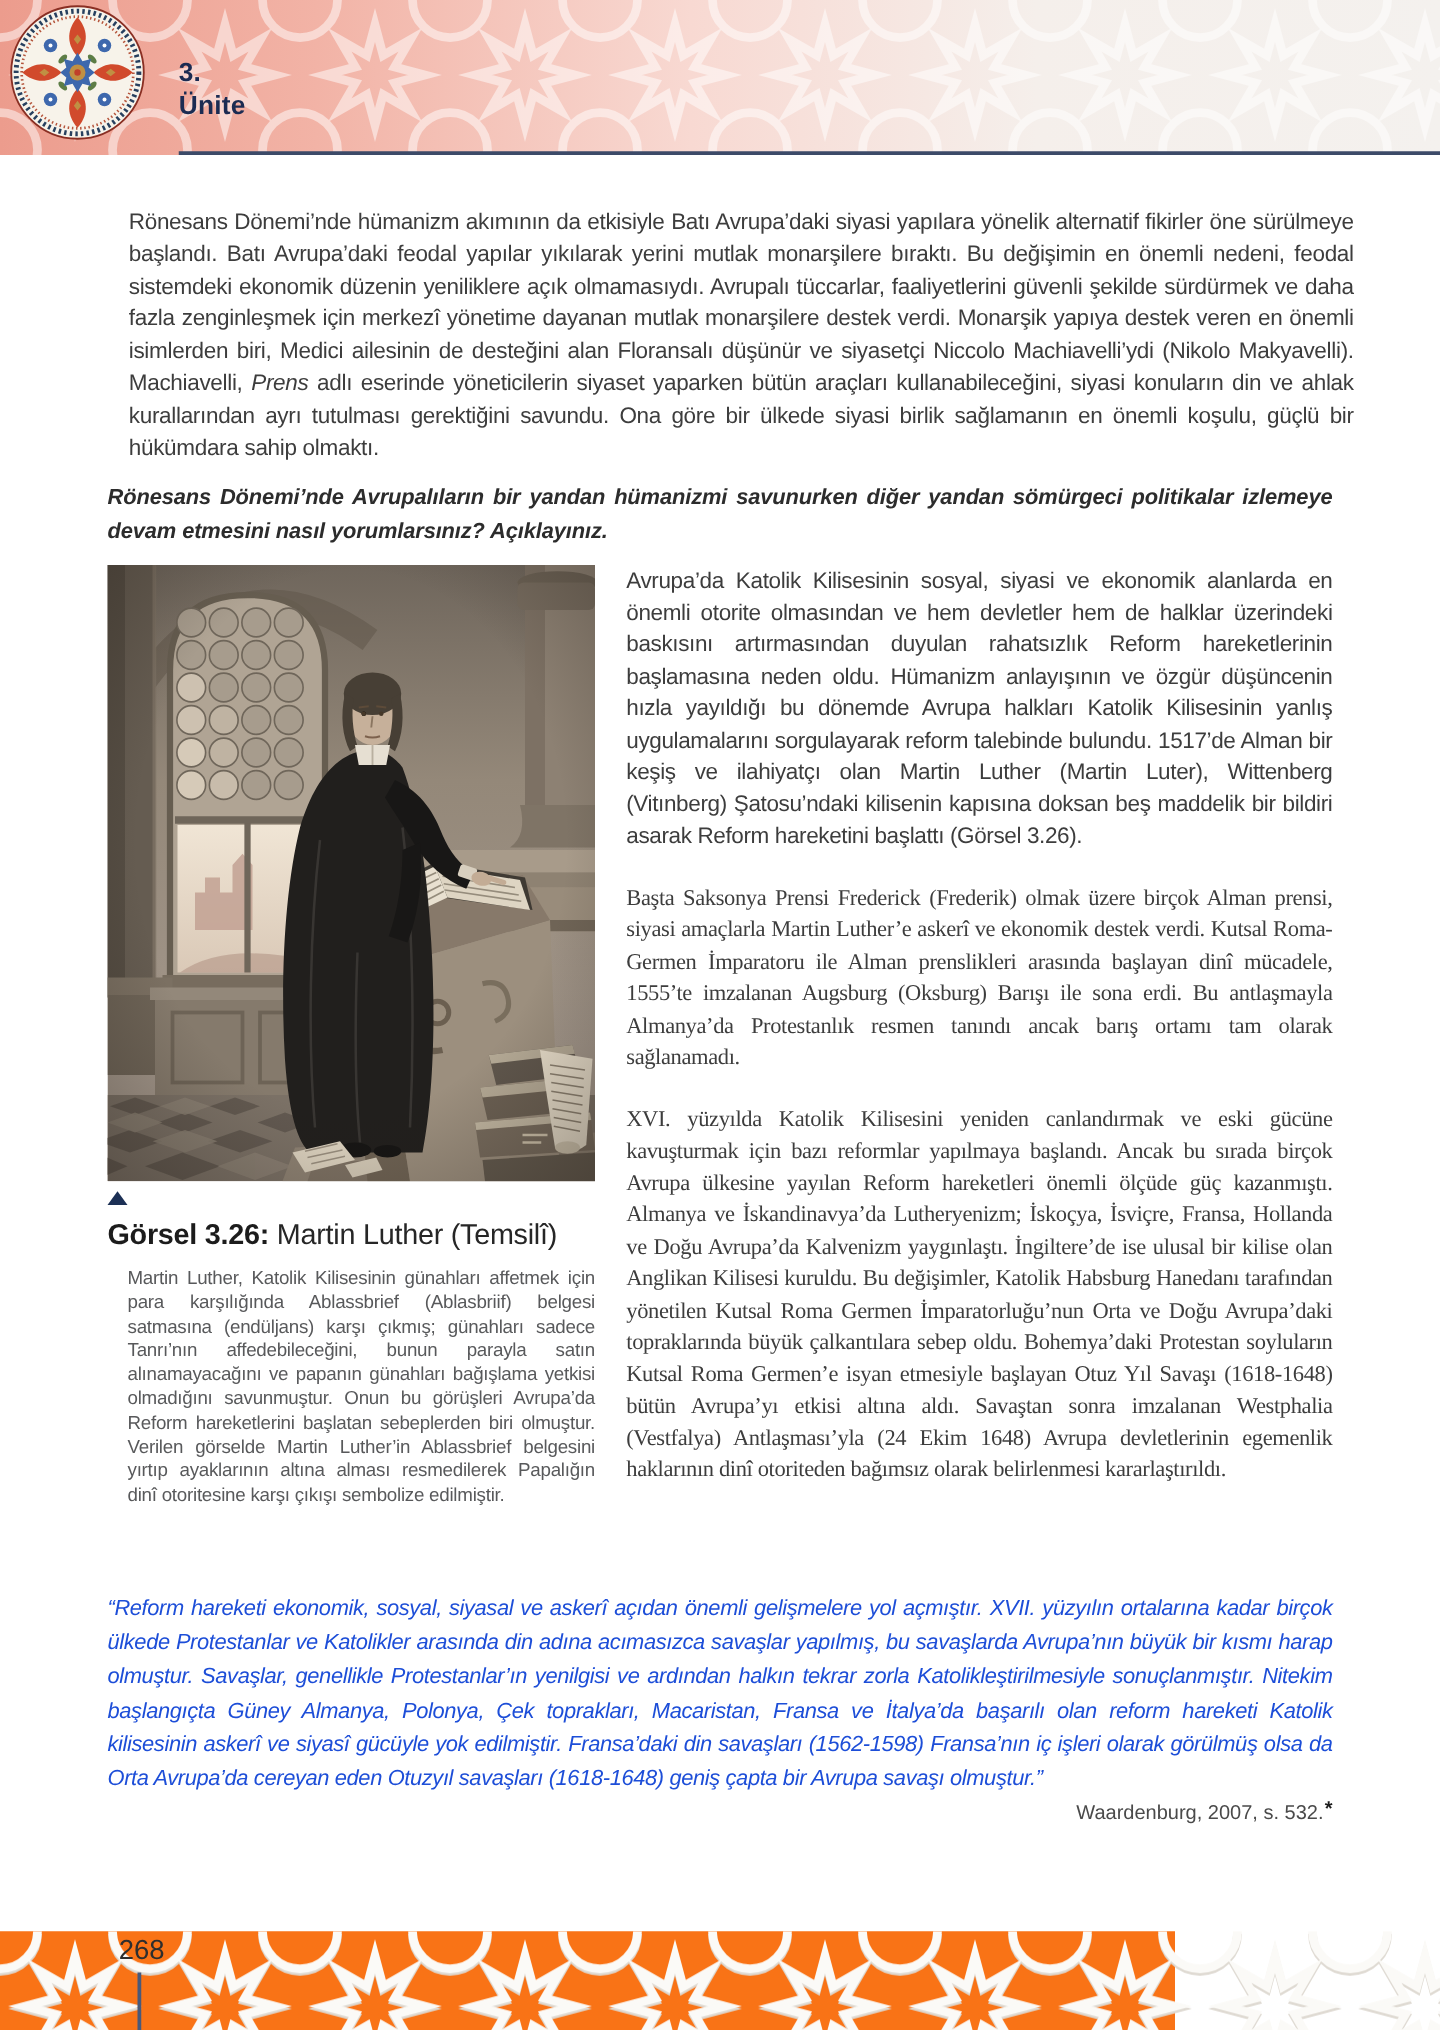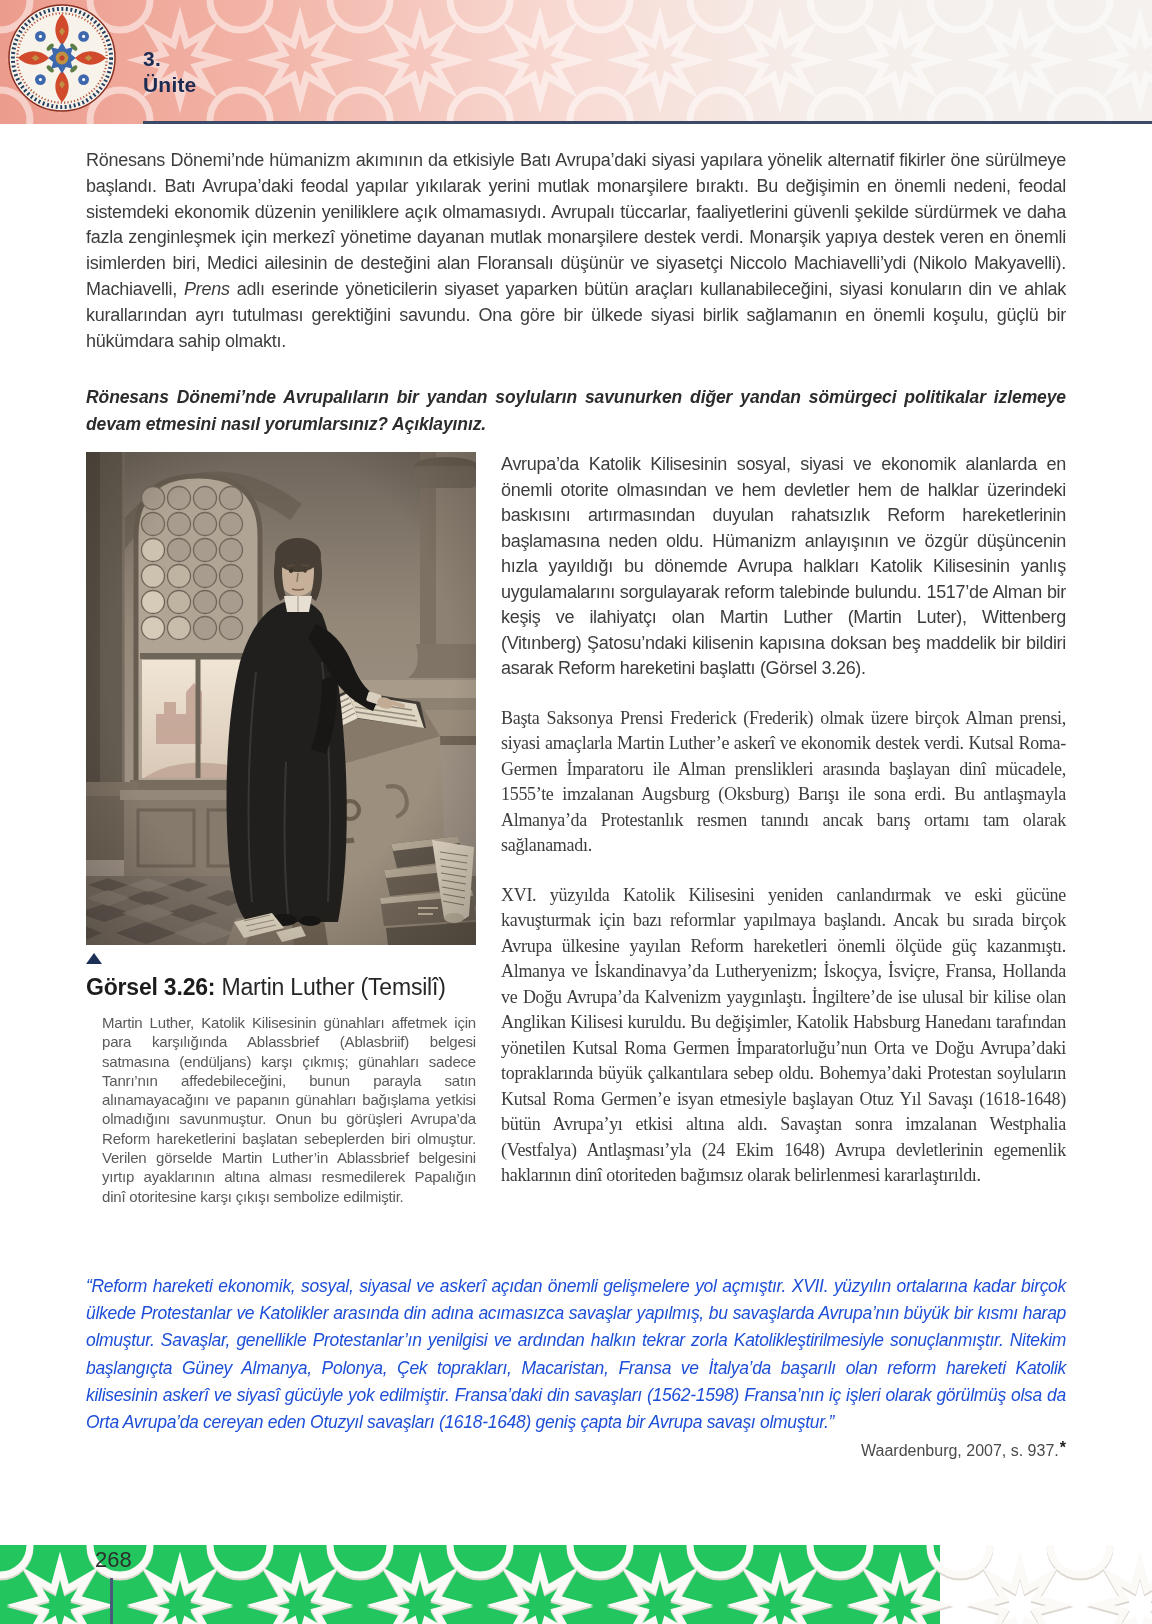--- a/index.html
+++ b/index.html
@@ -9,21 +9,21 @@
   
   .header{position:absolute;top:0;left:0;width:1152px;height:124px;
           background:linear-gradient(90deg,#ec9c8d 0%,#f2b3a6 22%,#f8d9d2 48%,#f5efeb 72%,#f4f1ee 100%);}
   .header svg.pat{position:absolute;top:0;left:0;}
   .header-rule{position:absolute;left:143px;right:0;bottom:0;height:3px;background:#3c4a68;}
   .medallion{position:absolute;left:8px;top:4px;width:108px;height:108px;}
   .unit-block{position:absolute;left:143px;top:46px;color:#1b2b52;font-weight:bold;
               font-size:21px;line-height:26px;letter-spacing:.2px;}
 
   
-  .intro{position:absolute;top:148px;left:86px;width:980px;margin:0;
+  .intro{position:absolute;top:148px;left:86px;width:980px;margin:17px;
          font-size:18px;line-height:25.8px;text-align:justify;color:#3d3d3d;letter-spacing:-0.25px;}
   .question{position:absolute;top:384px;left:86px;width:980px;margin:0;
             font-size:17.5px;line-height:27px;font-weight:bold;font-style:italic;
             color:#2c2c2c;text-align:justify;letter-spacing:-0.1px;}
 
   .columns{position:absolute;top:452px;left:86px;width:980px;display:flex;gap:25px;align-items:flex-start;}
   .figure-col{flex:0 0 390px;width:390px;margin:0;}
   .figure-image{display:block;width:390px;height:493px;}
   .figure-marker{width:0;height:0;margin-top:8px;
                  border-left:8px solid transparent;border-right:8px solid transparent;
@@ -38,21 +38,21 @@
 
   
   .source{position:absolute;top:1260px;left:86px;width:980px;}
   .source-heading{margin:0;font-size:19px;font-weight:bold;font-style:italic;color:#16335e;letter-spacing:.1px;}
   .source-quote{margin:13px 0 0 0;font-size:17.5px;line-height:27.2px;font-style:italic;
                 color:#1d4ed8;text-align:justify;letter-spacing:-0.3px;}
   .source-attrib{margin:6px 0 0 0;text-align:right;font-size:16px;color:#4a4a4a;}
   .source-attrib .mark{font-weight:bold;position:relative;top:-3px;margin-left:1px;color:#1c1c1c;}
 
   
-  .footer{position:absolute;bottom:0;left:0;width:940px;height:79px;background:#22c55e;}
+  .footer{position:absolute;bottom:0;left:0;width:940px;height:79px;background:#f97316;}
   .footer svg.pat{position:absolute;top:0;left:0;}
   .page-number{position:absolute;left:95px;top:2px;font-size:22px;color:#2e2e2e;letter-spacing:0;}
   .page-number-line{position:absolute;left:110px;top:33px;width:2.5px;height:46px;background:#48597a;}
 </style>
 </head>
 <body>
 
 <div class="page">
 
   <header class="header">
@@ -110,21 +110,21 @@
 
     <div class="unit-block">
       <div>3.</div>
       <div>Ünite</div>
     </div>
     <div class="header-rule"></div>
   </header>
 
   <p class="intro"><span>Rönesans Dönemi’nde hümanizm akımının da etkisiyle Batı Avrupa’daki siyasi yapılara yönelik alternatif fikirler öne sürülmeye başlandı. Batı Avrupa’daki feodal yapılar yıkılarak yerini mutlak monarşilere bıraktı. Bu değişimin en önemli nedeni, feodal sistemdeki ekonomik düzenin yeniliklere açık olmamasıydı. Avrupalı tüccarlar, faaliyetlerini güvenli şekilde sürdürmek ve daha fazla zenginleşmek için merkezî yönetime dayanan mutlak monarşilere destek verdi. Monarşik yapıya destek veren en önemli isimlerden biri, Medici ailesinin de desteğini alan Floransalı düşünür ve siyasetçi Niccolo Machiavelli’ydi (Nikolo Makyavelli). Machiavelli, </span><i>Prens</i><span> adlı eserinde yöneticilerin siyaset yaparken bütün araçları kullanabileceğini, siyasi konuların din ve ahlak kurallarından ayrı tutulması gerektiğini savundu. Ona göre bir ülkede siyasi birlik sağlamanın en önemli koşulu, güçlü bir hükümdara sahip olmaktı.</span></p>
 
-  <p class="question">Rönesans Dönemi’nde Avrupalıların bir yandan soyluların savunurken diğer yandan sömürgeci politikalar izlemeye devam etmesini nasıl yorumlarsınız? Açıklayınız.</p>
+  <p class="question">Rönesans Dönemi’nde Avrupalıların bir yandan hümanizmi savunurken diğer yandan sömürgeci politikalar izlemeye devam etmesini nasıl yorumlarsınız? Açıklayınız.</p>
 
   <div class="columns">
 
     <figure class="figure-col">
       <svg class="figure-image" viewBox="0 0 390 493" aria-hidden="true">
         <defs>
           <linearGradient id="figbg" x1="0" y1="0" x2="0" y2="1">
             <stop offset="0" stop-color="#6f665c"></stop>
             <stop offset="0.35" stop-color="#948879"></stop>
             <stop offset="0.78" stop-color="#a2968a"></stop>
@@ -308,21 +308,21 @@
 
     <div class="text-col">
       <p>Avrupa’da Katolik Kilisesinin sosyal, siyasi ve ekonomik alanlarda en önemli otorite olmasından ve hem devletler hem de halklar üzerindeki baskısını artırmasından duyulan rahatsızlık Reform hareketlerinin başlamasına neden oldu. Hümanizm anlayışının ve özgür düşüncenin hızla yayıldığı bu dönemde Avrupa halkları Katolik Kilisesinin yanlış uygulamalarını sorgulayarak reform talebinde bulundu. 1517’de Alman bir keşiş ve ilahiyatçı olan Martin Luther (Martin Luter), Wittenberg (Vitınberg) Şatosu’ndaki kilisenin kapısına doksan beş maddelik bir bildiri asarak Reform hareketini başlattı (Görsel 3.26).</p>
       <p>Başta Saksonya Prensi Frederick (Frederik) olmak üzere birçok Alman prensi, siyasi amaçlarla Martin Luther’e askerî ve ekonomik destek verdi. Kutsal Roma-Germen İmparatoru ile Alman prenslikleri arasında başlayan dinî mücadele, 1555’te imzalanan Augsburg (Oksburg) Barışı ile sona erdi. Bu antlaşmayla Almanya’da Protestanlık resmen tanındı ancak barış ortamı tam olarak sağlanamadı.</p>
       <p>XVI. yüzyılda Katolik Kilisesini yeniden canlandırmak ve eski gücüne kavuşturmak için bazı reformlar yapılmaya başlandı. Ancak bu sırada birçok Avrupa ülkesine yayılan Reform hareketleri önemli ölçüde güç kazanmıştı. Almanya ve İskandinavya’da Lutheryenizm; İskoçya, İsviçre, Fransa, Hollanda ve Doğu Avrupa’da Kalvenizm yaygınlaştı. İngiltere’de ise ulusal bir kilise olan Anglikan Kilisesi kuruldu. Bu değişimler, Katolik Habsburg Hanedanı tarafından yönetilen Kutsal Roma Germen İmparatorluğu’nun Orta ve Doğu Avrupa’daki topraklarında büyük çalkantılara sebep oldu. Bohemya’daki Protestan soyluların Kutsal Roma Germen’e isyan etmesiyle başlayan Otuz Yıl Savaşı (1618-1648) bütün Avrupa’yı etkisi altına aldı. Savaştan sonra imzalanan Westphalia (Vestfalya) Antlaşması’yla (24 Ekim 1648) Avrupa devletlerinin egemenlik haklarının dinî otoriteden bağımsız olarak belirlenmesi kararlaştırıldı.</p>
     </div>
   </div>
 
   <section class="source">
     <p class="source-quote">“Reform hareketi ekonomik, sosyal, siyasal ve askerî açıdan önemli gelişmelere yol açmıştır. XVII. yüzyılın ortalarına kadar birçok ülkede Protestanlar ve Katolikler arasında din adına acımasızca savaşlar yapılmış, bu savaşlarda Avrupa’nın büyük bir kısmı harap olmuştur. Savaşlar, genellikle Protestanlar’ın yenilgisi ve ardından halkın tekrar zorla Katolikleştirilmesiyle sonuçlanmıştır. Nitekim başlangıçta Güney Almanya, Polonya, Çek toprakları, Macaristan, Fransa ve İtalya’da başarılı olan reform hareketi Katolik kilisesinin askerî ve siyasî gücüyle yok edilmiştir. Fransa’daki din savaşları (1562-1598) Fransa’nın iç işleri olarak görülmüş olsa da Orta Avrupa’da cereyan eden Otuzyıl savaşları (1618-1648) geniş çapta bir Avrupa savaşı olmuştur.”</p>
-    <p class="source-attrib"><span>Waardenburg, 2007, s. 937.</span><span class="mark">*</span></p>
+    <p class="source-attrib"><span>Waardenburg, 2007, s. 532.</span><span class="mark">*</span></p>
   </section>
 
   <footer class="footer">
     <svg class="pat" width="1152" height="79" aria-hidden="true">
       <defs>
         <pattern id="fpsh" width="120" height="120" patternUnits="userSpaceOnUse">
           <polygon points="100,60 75.7,66.5 88.3,88.3 66.5,75.7 60,100 53.5,75.7 31.7,88.3 44.3,66.5 20,60 44.3,53.5 31.7,31.7 53.5,44.3 60,20 66.5,44.3 88.3,31.7 75.7,53.5" fill="none" stroke="#ddd8d0" stroke-width="7"></polygon>
           <circle cx="0" cy="0" r="30" fill="none" stroke="#ddd8d0" stroke-width="7"></circle>
           <circle cx="120" cy="0" r="30" fill="none" stroke="#ddd8d0" stroke-width="7"></circle>
           <circle cx="0" cy="120" r="30" fill="none" stroke="#ddd8d0" stroke-width="7"></circle>

